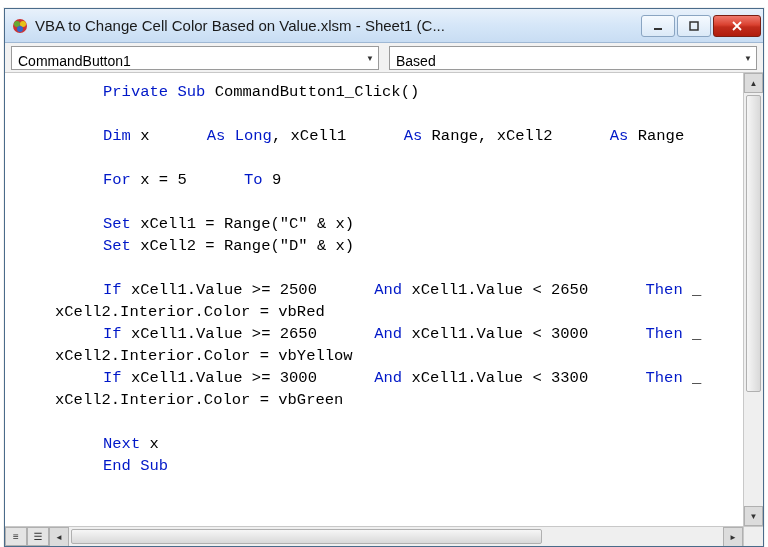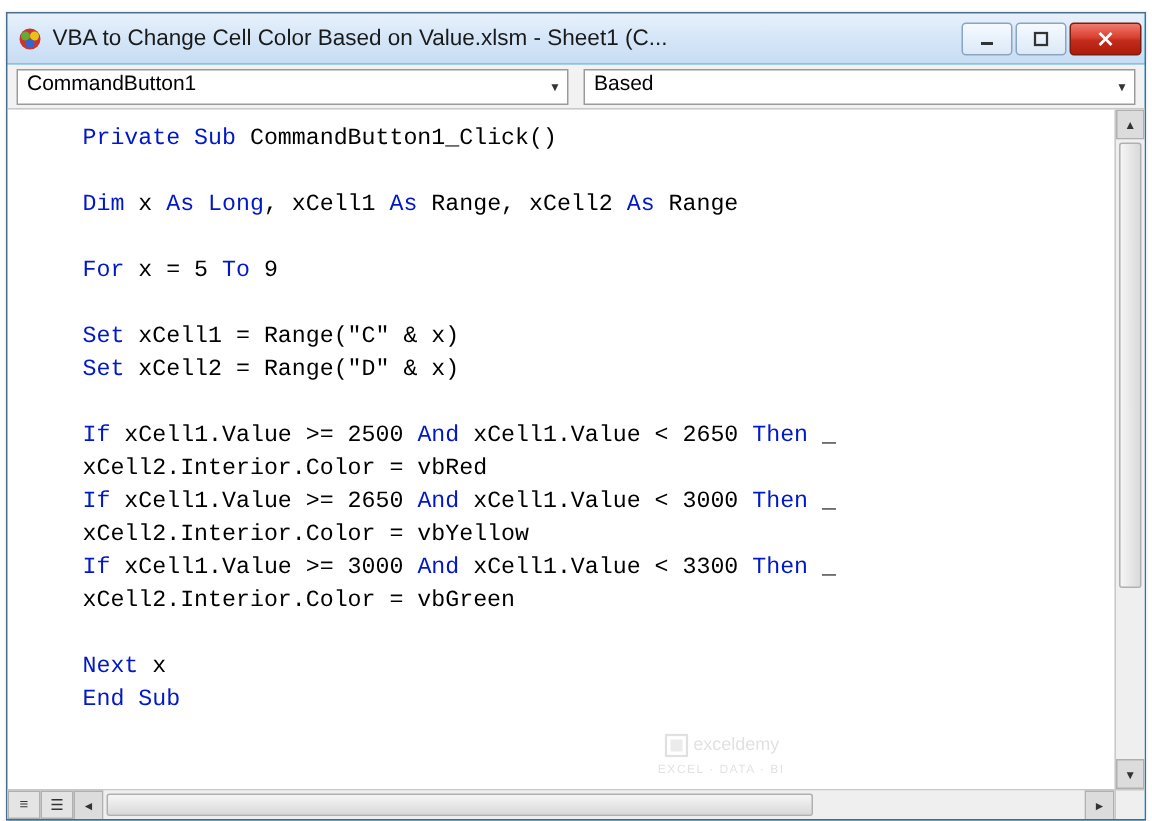--- a/index.html
+++ b/index.html
@@ -68,21 +68,21 @@
     align-items: center;
     padding: 3px 6px;
     gap: 10px;
   }
   .combo {
     flex: 1;
     height: 24px;
     background: #fff;
     border: 1px solid #9a9a9a;
     display: flex;
-    align-items: flex-start;
+    align-items: flex-end;
     padding: 0 6px;
     font-size: 14px;
     color: #000;
     position: relative;
   }
   .combo .arrow {
     position: absolute; right: 4px; top: 50%;
     transform: translateY(-50%);
     font-size: 8px;
     color: #333;
@@ -99,21 +99,21 @@
     position: absolute;
     left: 0; top: 0; right: 20px; bottom: 20px;
     overflow: auto;
     padding: 8px 10px 8px 50px;
     font-family: "Consolas", "Courier New", monospace;
     font-size: 15.5px;
     line-height: 22px;
     color: #000;
     white-space: pre;
   }
-  .kw { color: #0018c8; }
+  .kw { color: #0018c8; margin-left: 48px; }
   .vscroll {
     position: absolute; right: 0; top: 0; bottom: 20px;
     width: 20px;
     background: #efefef;
     border-left: 1px solid #c8c8c8;
     display:flex; flex-direction:column;
   }
   .sbtn {
     height: 20px; background:#dcdcdc; border:1px solid #b0b0b0;
     display:flex;align-items:center;justify-content:center;font-size:8px;color:#333;
@@ -225,24 +225,15 @@
       </div>
       <div class="sbtn" style="width:20px">◄</div>
       <div class="htrack">
         <div class="hthumb"></div>
       </div>
       <div class="sbtn" style="width:20px">►</div>
     </div>
 
     <div class="corner"></div>
 
-    <div class="watermark">
-      <span class="wm-logo">
-        <svg viewBox="0 0 18 18">
-            <rect x="2" y="2" width="14" height="14" fill="none" stroke="rgba(0,0,0,0.12)" stroke-width="1.5"></rect>
-            <rect x="5" y="5" width="8" height="8" fill="rgba(0,0,0,0.08)"></rect>
-          </svg>
-      </span><span>exceldemy</span>
-      <span class="sub">EXCEL · DATA · BI</span>
-    </div>
   </div>
 
 </div>
 
 </body></html>

